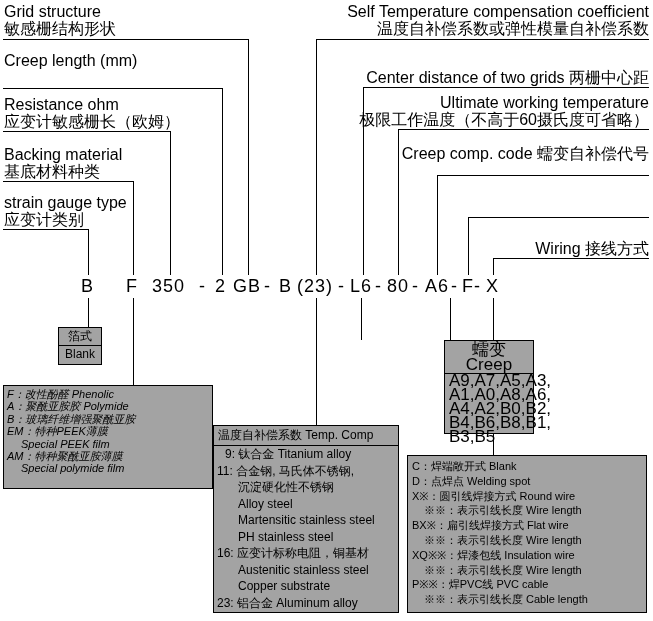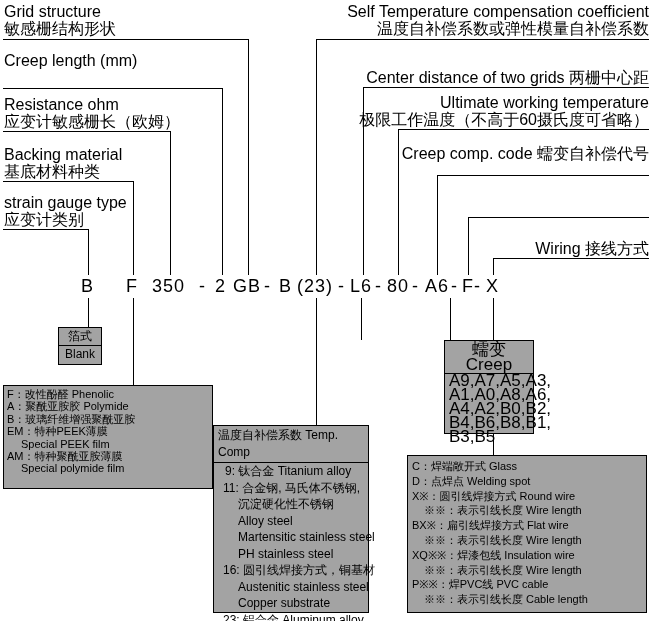--- a/index.html
+++ b/index.html
@@ -14,26 +14,26 @@
   .vline{position:absolute;border-left:1px solid #000;width:0;}
   .code-seg{position:absolute;top:276px;font-size:18px;letter-spacing:1px;white-space:pre;}
   .box{position:absolute;border:1px solid #000;background:#a3a3a3;box-sizing:border-box;}
   .box .line{white-space:nowrap;}
   .hdr{border-bottom:1px solid #000;}
 
   .foil-box{width:44px;height:38px;left:58px;top:327px;font-size:12px;text-align:center;}
   .foil-box .line{line-height:17px;}
 
   .backing-box{left:3px;top:385px;width:210px;height:104px;font-size:11px;padding:2px 3px;}
-  .backing-box .line{line-height:12.4px;}
+  .backing-box .line{line-height:12.4px;font-style:italic;}
   .backing-box .in1{padding-left:14px;}
 
-  .temp-box{left:213px;top:425px;width:156px;height:188px;font-size:12px;}
+  .temp-box{left:213px;top:425px;width:186px;height:188px;font-size:12px;}
   .temp-box .hdr{line-height:17px;padding:1px 4px;}
-  .temp-box .line{line-height:16.5px;padding-left:9px;}
+  .temp-box .line{line-height:16.5px;padding-left:3px;}
   .temp-box .num9{padding-left:11px;}
   .temp-box .in1{padding-left:24px;}
 
   .dist-box{left:337px;top:340px;width:55px;height:64px;font-size:11.5px;padding:3px 5px;}
   .dist-box .line{line-height:14px;}
 
   .creep-box{left:444px;top:340px;width:90px;height:94px;font-size:17px;}
   .creep-box .hdr{line-height:15px;padding:1px 4px;text-align:center;}
   .creep-box .line{line-height:14px;padding-left:4px;}
 
@@ -151,38 +151,38 @@
   </div>
 
   <div class="box temp-box">
     <div class="hdr">温度自补偿系数  Temp. Comp</div>
     <div class="line num9">9: 钛合金 Titanium alloy</div>
     <div class="line">11: 合金钢, 马氏体不锈钢,</div>
     <div class="line in1">沉淀硬化性不锈钢</div>
     <div class="line in1">Alloy steel</div>
     <div class="line in1">Martensitic stainless steel</div>
     <div class="line in1">PH stainless steel</div>
-    <div class="line">16: 圆引线焊接方式，铜基材</div>
+    <div class="line">16: 应变计标称电阻，铜基材</div>
     <div class="line in1">Austenitic stainless steel</div>
     <div class="line in1">Copper substrate</div>
     <div class="line">23: 铝合金 Aluminum alloy</div>
   </div>
 
 
   <div class="box creep-box">
     <div class="hdr">蠕变 Creep</div>
     <div class="line">A9,A7,A5,A3,</div>
     <div class="line">A1,A0,A8,A6,</div>
     <div class="line">A4,A2,B0,B2,</div>
     <div class="line">B4,B6,B8,B1,</div>
     <div class="line">B3,B5</div>
   </div>
 
   <div class="box wiring-box">
-    <div class="line">C：焊端敞开式  Glass</div>
+    <div class="line">C：焊端敞开式  Blank</div>
     <div class="line">D：点焊点  Welding spot</div>
     <div class="line">X※：圆引线焊接方式 Round wire</div>
     <div class="line in1">※※：表示引线长度 Wire length</div>
     <div class="line">BX※：扁引线焊接方式 Flat wire</div>
     <div class="line in1">※※：表示引线长度 Wire length</div>
     <div class="line">XQ※※：焊漆包线 Insulation wire</div>
     <div class="line in1">※※：表示引线长度 Wire length</div>
     <div class="line">P※※：焊PVC线 PVC cable</div>
     <div class="line in1">※※：表示引线长度 Cable length</div>
   </div>

